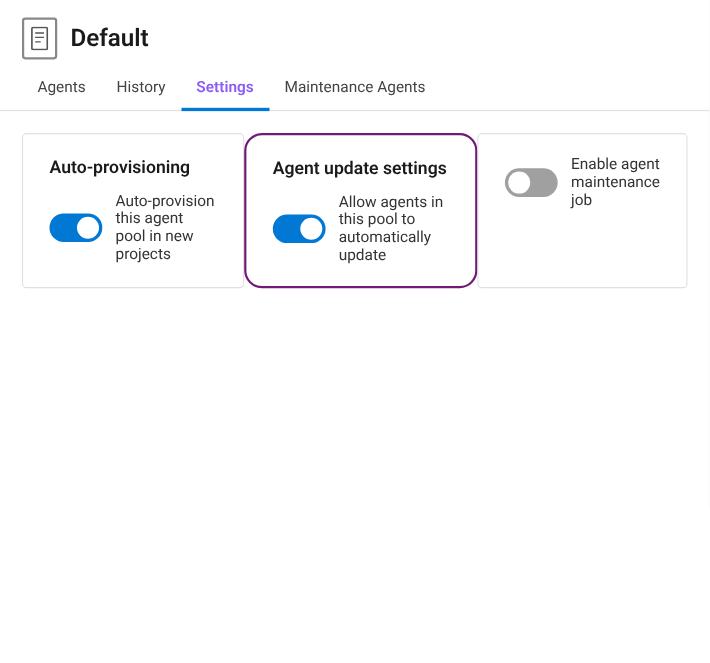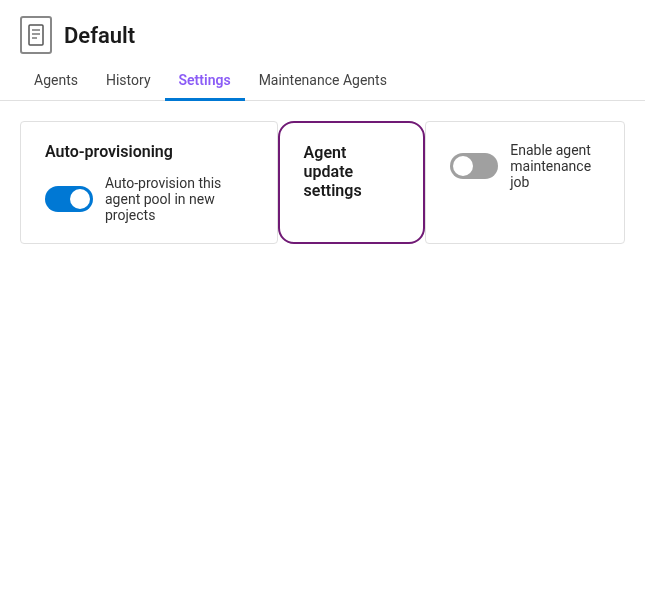--- a/index.html
+++ b/index.html
@@ -194,20 +194,27 @@
         <label class="toggle on">
           <input type="checkbox" checked="" style="">
           <span class="toggle-slider"></span>
         </label>
         <span class="setting-label">Auto-provision this agent pool in new projects</span>
       </div>
     </div>
 
     <div class="card highlighted">
       <div class="card-title">Agent update settings</div>
+      <div class="setting-row">
+        <label class="toggle on">
+          <input type="checkbox" checked="" style="">
+          <span class="toggle-slider"></span>
+        </label>
+        <span class="setting-label">Allow agents in this pool to automatically update</span>
+      </div>
     </div>
 
     <div class="card">
       <div class="setting-row">
         <label class="toggle off">
           <input type="checkbox" style="">
           <span class="toggle-slider"></span>
         </label>
         <span class="setting-label">Enable agent maintenance job</span>
       </div>

